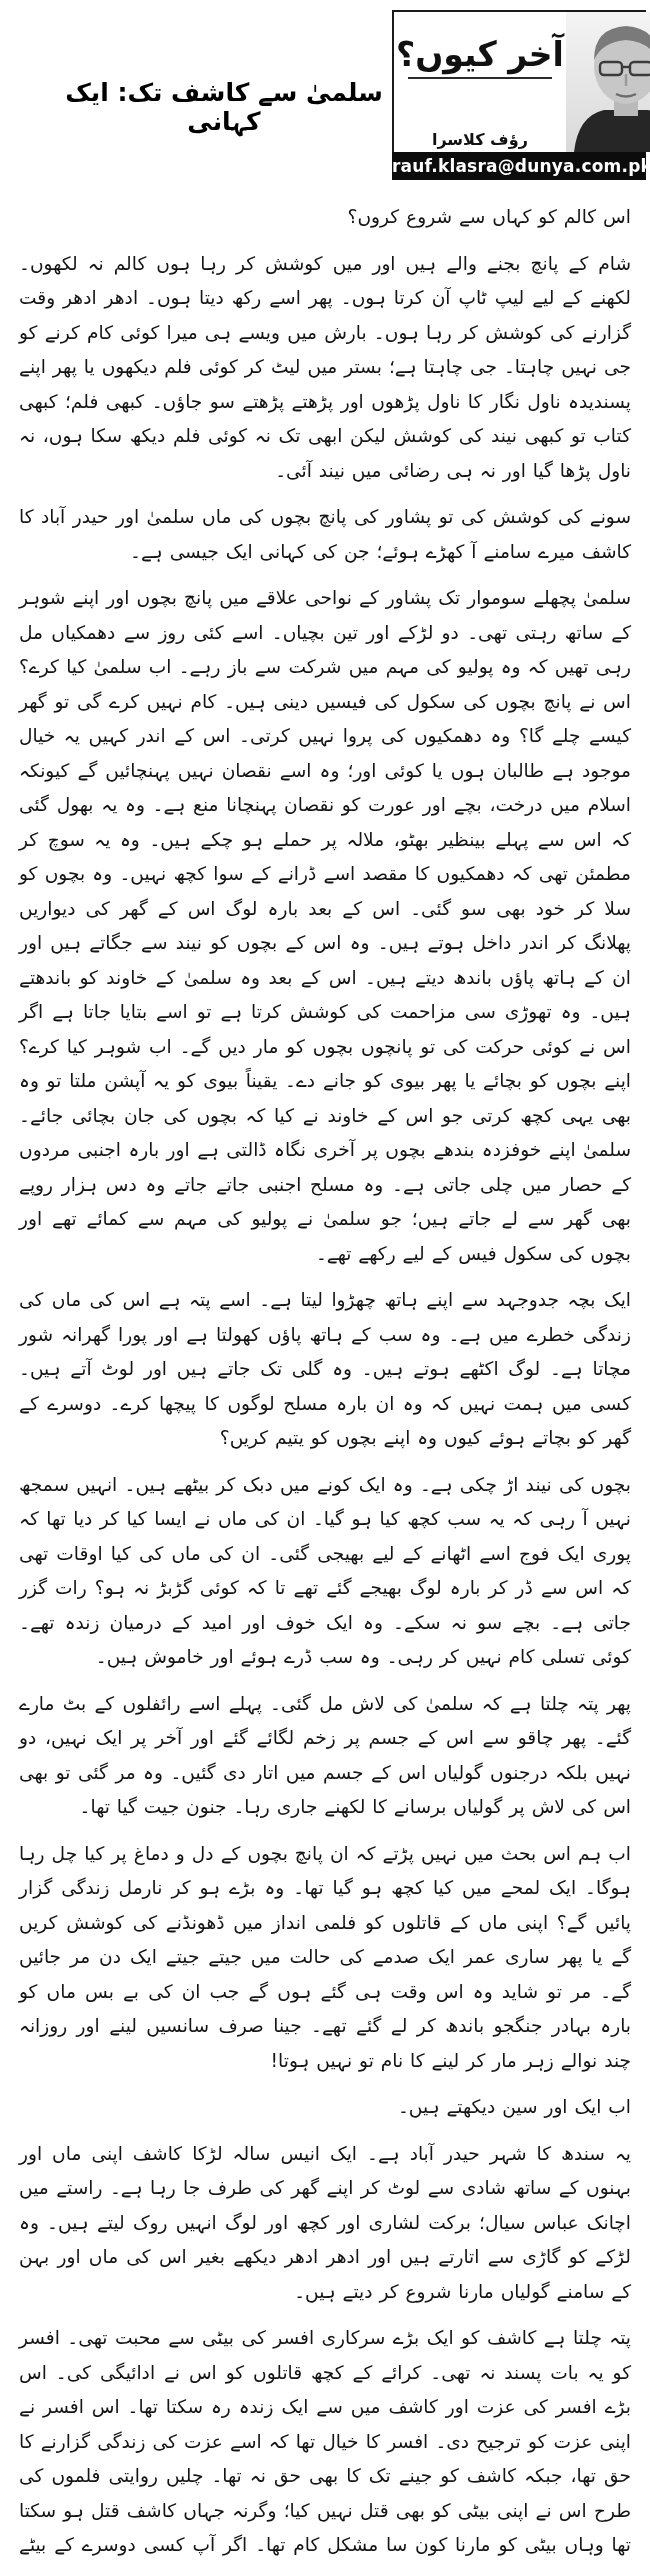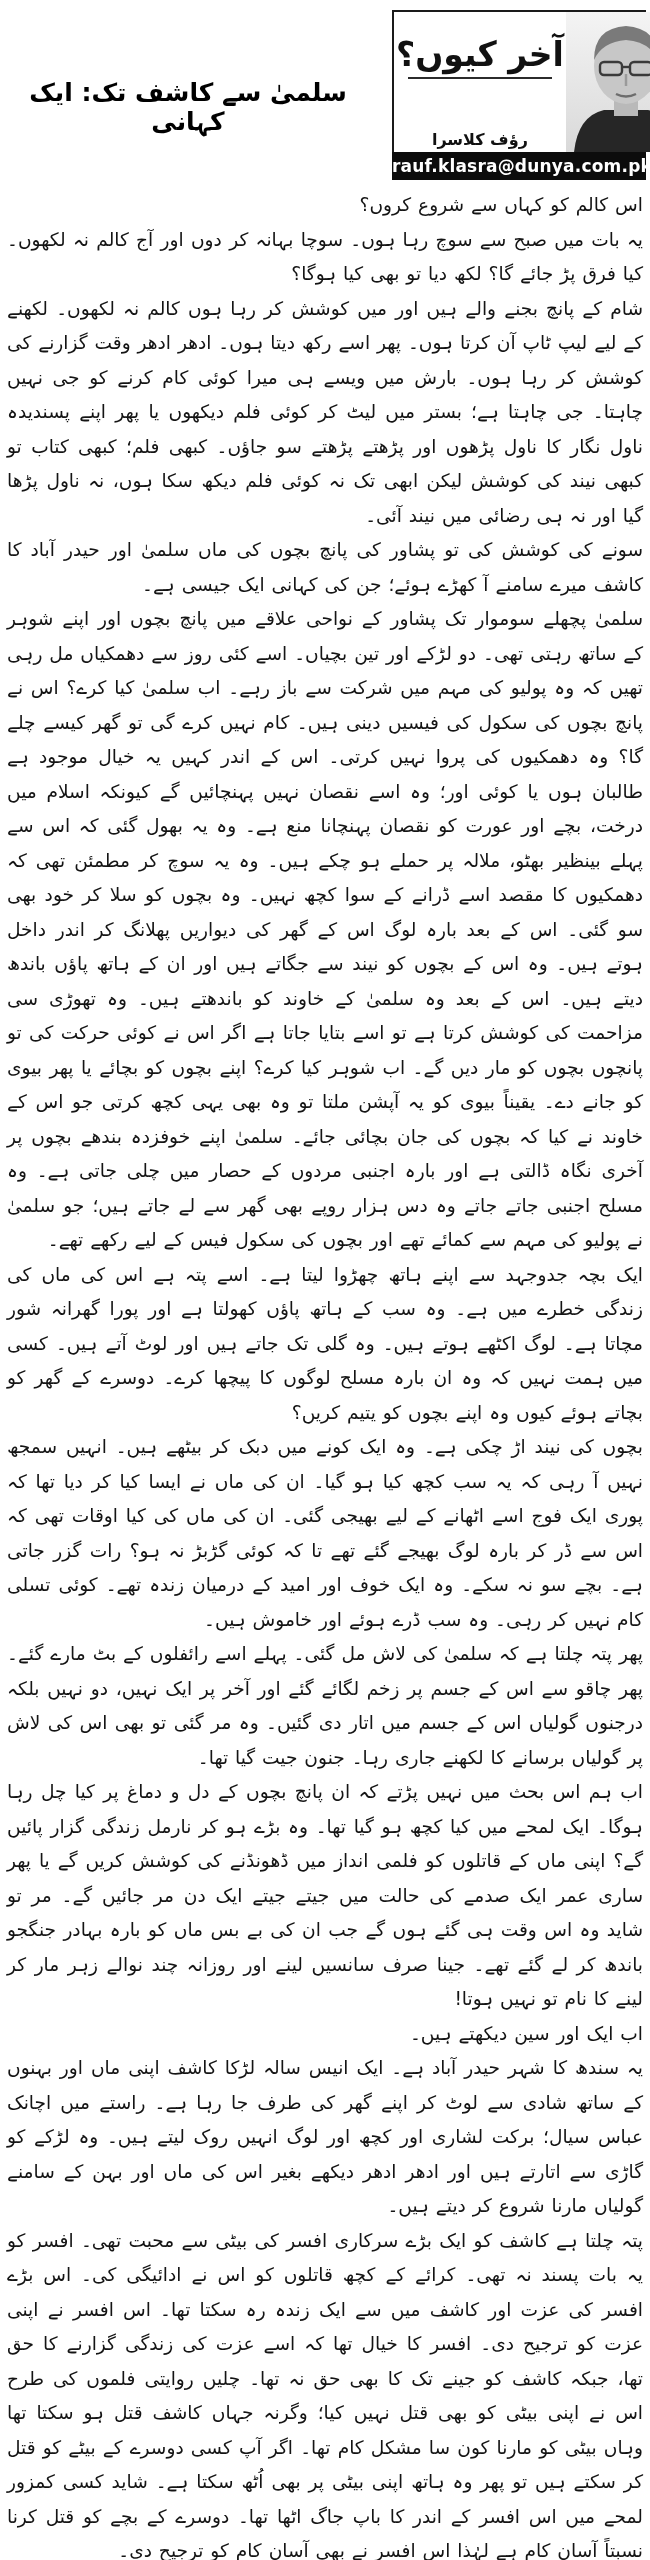--- a/index.html
+++ b/index.html
@@ -15,24 +15,24 @@
   .masthead-divider{width:86%;border-top:2px solid #2b2b2b;margin:5px 0 3px;}
   .masthead-author{font-size:16px;font-weight:bold;margin-top:48px;}
   .masthead-photo{width:120px;height:100%;overflow:hidden;flex:0 0 auto;}
   .masthead-photo svg{display:block;width:100%;height:100%;}
   
   .email-bar{position:absolute;top:152px;left:392px;width:254px;height:28px;
              background:#0c0c0c;color:#fff;display:flex;align-items:center;
              justify-content:flex-start;font-size:17px;font-weight:bold;letter-spacing:.2px;}
   
   .headline{position:absolute;top:78px;left:0;width:376px;text-align:center;
-            direction:rtl;font-size:25px;font-weight:bold;color:#000;}
+            direction:rtl;font-size:25px;font-weight:bold;color:#000;padding-left:36px;}
   
   .article{position:absolute;top:188px;left:7px;width:636px;direction:rtl;}
-  .article p{margin:0;padding:0;font-size:18.6px;line-height:34.5px;
+  .article p{margin:12px;padding:0;font-size:18.6px;line-height:34.5px;
              text-align:justify;text-align-last:right;color:#141414;
              word-spacing:1px;}
 </style>
 </head>
 <body>
 
 <div class="page">
 
   <div class="masthead">
     <div class="masthead-left">
@@ -70,21 +70,20 @@
 
   <div class="email-bar">
     <span>rauf.klasra@dunya.com.pk</span>
   </div>
 
   <div class="headline">سلمیٰ سے کاشف تک: ایک کہانی</div>
 
   <div class="article">
 
   <p>اس کالم کو کہاں سے شروع کروں؟</p>
-      <p>یہ بات میں صبح سے سوچ رہا ہوں۔ سوچا بہانہ کر دوں اور آج کالم نہ لکھوں۔ کیا فرق پڑ جائے گا؟ لکھ دیا تو بھی کیا ہوگا؟</p>
       <p>شام کے پانچ بجنے والے ہیں اور میں کوشش کر رہا ہوں کالم نہ لکھوں۔ لکھنے کے لیے لیپ ٹاپ آن کرتا ہوں۔ پھر اسے رکھ دیتا ہوں۔ ادھر ادھر وقت گزارنے کی کوشش کر رہا ہوں۔ بارش میں ویسے ہی میرا کوئی کام کرنے کو جی نہیں چاہتا۔ جی چاہتا ہے؛ بستر میں لیٹ کر کوئی فلم دیکھوں یا پھر اپنے پسندیدہ ناول نگار کا ناول پڑھوں اور پڑھتے پڑھتے سو جاؤں۔ کبھی فلم؛ کبھی کتاب تو کبھی نیند کی کوشش لیکن ابھی تک نہ کوئی فلم دیکھ سکا ہوں، نہ ناول پڑھا گیا اور نہ ہی رضائی میں نیند آئی۔</p>
       <p>سونے کی کوشش کی تو پشاور کی پانچ بچوں کی ماں سلمیٰ اور حیدر آباد کا کاشف میرے سامنے آ کھڑے ہوئے؛ جن کی کہانی ایک جیسی ہے۔</p>
       <p>سلمیٰ پچھلے سوموار تک پشاور کے نواحی علاقے میں پانچ بچوں اور اپنے شوہر کے ساتھ رہتی تھی۔ دو لڑکے اور تین بچیاں۔ اسے کئی روز سے دھمکیاں مل رہی تھیں کہ وہ پولیو کی مہم میں شرکت سے باز رہے۔ اب سلمیٰ کیا کرے؟ اس نے پانچ بچوں کی سکول کی فیسیں دینی ہیں۔ کام نہیں کرے گی تو گھر کیسے چلے گا؟ وہ دھمکیوں کی پروا نہیں کرتی۔ اس کے اندر کہیں یہ خیال موجود ہے طالبان ہوں یا کوئی اور؛ وہ اسے نقصان نہیں پہنچائیں گے کیونکہ اسلام میں درخت، بچے اور عورت کو نقصان پہنچانا منع ہے۔ وہ یہ بھول گئی کہ اس سے پہلے بینظیر بھٹو، ملالہ پر حملے ہو چکے ہیں۔ وہ یہ سوچ کر مطمئن تھی کہ دھمکیوں کا مقصد اسے ڈرانے کے سوا کچھ نہیں۔ وہ بچوں کو سلا کر خود بھی سو گئی۔ اس کے بعد بارہ لوگ اس کے گھر کی دیواریں پھلانگ کر اندر داخل ہوتے ہیں۔ وہ اس کے بچوں کو نیند سے جگاتے ہیں اور ان کے ہاتھ پاؤں باندھ دیتے ہیں۔ اس کے بعد وہ سلمیٰ کے خاوند کو باندھتے ہیں۔ وہ تھوڑی سی مزاحمت کی کوشش کرتا ہے تو اسے بتایا جاتا ہے اگر اس نے کوئی حرکت کی تو پانچوں بچوں کو مار دیں گے۔ اب شوہر کیا کرے؟ اپنے بچوں کو بچائے یا پھر بیوی کو جانے دے۔ یقیناً بیوی کو یہ آپشن ملتا تو وہ بھی یہی کچھ کرتی جو اس کے خاوند نے کیا کہ بچوں کی جان بچائی جائے۔ سلمیٰ اپنے خوفزدہ بندھے بچوں پر آخری نگاہ ڈالتی ہے اور بارہ اجنبی مردوں کے حصار میں چلی جاتی ہے۔ وہ مسلح اجنبی جاتے جاتے وہ دس ہزار روپے بھی گھر سے لے جاتے ہیں؛ جو سلمیٰ نے پولیو کی مہم سے کمائے تھے اور بچوں کی سکول فیس کے لیے رکھے تھے۔</p>
       <p>ایک بچہ جدوجہد سے اپنے ہاتھ چھڑوا لیتا ہے۔ اسے پتہ ہے اس کی ماں کی زندگی خطرے میں ہے۔ وہ سب کے ہاتھ پاؤں کھولتا ہے اور پورا گھرانہ شور مچاتا ہے۔ لوگ اکٹھے ہوتے ہیں۔ وہ گلی تک جاتے ہیں اور لوٹ آتے ہیں۔ کسی میں ہمت نہیں کہ وہ ان بارہ مسلح لوگوں کا پیچھا کرے۔ دوسرے کے گھر کو بچاتے ہوئے کیوں وہ اپنے بچوں کو یتیم کریں؟</p>
       <p>بچوں کی نیند اڑ چکی ہے۔ وہ ایک کونے میں دبک کر بیٹھے ہیں۔ انہیں سمجھ نہیں آ رہی کہ یہ سب کچھ کیا ہو گیا۔ ان کی ماں نے ایسا کیا کر دیا تھا کہ پوری ایک فوج اسے اٹھانے کے لیے بھیجی گئی۔ ان کی ماں کی کیا اوقات تھی کہ اس سے ڈر کر بارہ لوگ بھیجے گئے تھے تا کہ کوئی گڑبڑ نہ ہو؟ رات گزر جاتی ہے۔ بچے سو نہ سکے۔ وہ ایک خوف اور امید کے درمیان زندہ تھے۔ کوئی تسلی کام نہیں کر رہی۔ وہ سب ڈرے ہوئے اور خاموش ہیں۔</p>
       <p>پھر پتہ چلتا ہے کہ سلمیٰ کی لاش مل گئی۔ پہلے اسے رائفلوں کے بٹ مارے گئے۔ پھر چاقو سے اس کے جسم پر زخم لگائے گئے اور آخر پر ایک نہیں، دو نہیں بلکہ درجنوں گولیاں اس کے جسم میں اتار دی گئیں۔ وہ مر گئی تو بھی اس کی لاش پر گولیاں برسانے کا لکھنے جاری رہا۔ جنون جیت گیا تھا۔</p>
       <p>اب ہم اس بحث میں نہیں پڑتے کہ ان پانچ بچوں کے دل و دماغ پر کیا چل رہا ہوگا۔ ایک لمحے میں کیا کچھ ہو گیا تھا۔ وہ بڑے ہو کر نارمل زندگی گزار پائیں گے؟ اپنی ماں کے قاتلوں کو فلمی انداز میں ڈھونڈنے کی کوشش کریں گے یا پھر ساری عمر ایک صدمے کی حالت میں جیتے جیتے ایک دن مر جائیں گے۔ مر تو شاید وہ اس وقت ہی گئے ہوں گے جب ان کی بے بس ماں کو بارہ بہادر جنگجو باندھ کر لے گئے تھے۔ جینا صرف سانسیں لینے اور روزانہ چند نوالے زہر مار کر لینے کا نام تو نہیں ہوتا!</p>
       <p>اب ایک اور سین دیکھتے ہیں۔</p>
       <p>یہ سندھ کا شہر حیدر آباد ہے۔ ایک انیس سالہ لڑکا کاشف اپنی ماں اور بہنوں کے ساتھ شادی سے لوٹ کر اپنے گھر کی طرف جا رہا ہے۔ راستے میں اچانک عباس سیال؛ برکت لشاری اور کچھ اور لوگ انہیں روک لیتے ہیں۔ وہ لڑکے کو گاڑی سے اتارتے ہیں اور ادھر ادھر دیکھے بغیر اس کی ماں اور بہن کے سامنے گولیاں مارنا شروع کر دیتے ہیں۔</p>
       <p>پتہ چلتا ہے کاشف کو ایک بڑے سرکاری افسر کی بیٹی سے محبت تھی۔ افسر کو یہ بات پسند نہ تھی۔ کرائے کے کچھ قاتلوں کو اس نے ادائیگی کی۔ اس بڑے افسر کی عزت اور کاشف میں سے ایک زندہ رہ سکتا تھا۔ اس افسر نے اپنی عزت کو ترجیح دی۔ افسر کا خیال تھا کہ اسے عزت کی زندگی گزارنے کا حق تھا، جبکہ کاشف کو جینے تک کا بھی حق نہ تھا۔ چلیں روایتی فلموں کی طرح اس نے اپنی بیٹی کو بھی قتل نہیں کیا؛ وگرنہ جہاں کاشف قتل ہو سکتا تھا وہاں بیٹی کو مارنا کون سا مشکل کام تھا۔ اگر آپ کسی دوسرے کے بیٹے کو قتل کر سکتے ہیں تو پھر وہ ہاتھ اپنی بیٹی پر بھی اُٹھ سکتا ہے۔ شاید کسی کمزور لمحے میں اس افسر کے اندر کا باپ جاگ اٹھا تھا۔ دوسرے کے بچے کو قتل کرنا نسبتاً آسان کام ہے لہٰذا اس افسر نے بھی آسان کام کو ترجیح دی۔</p>

